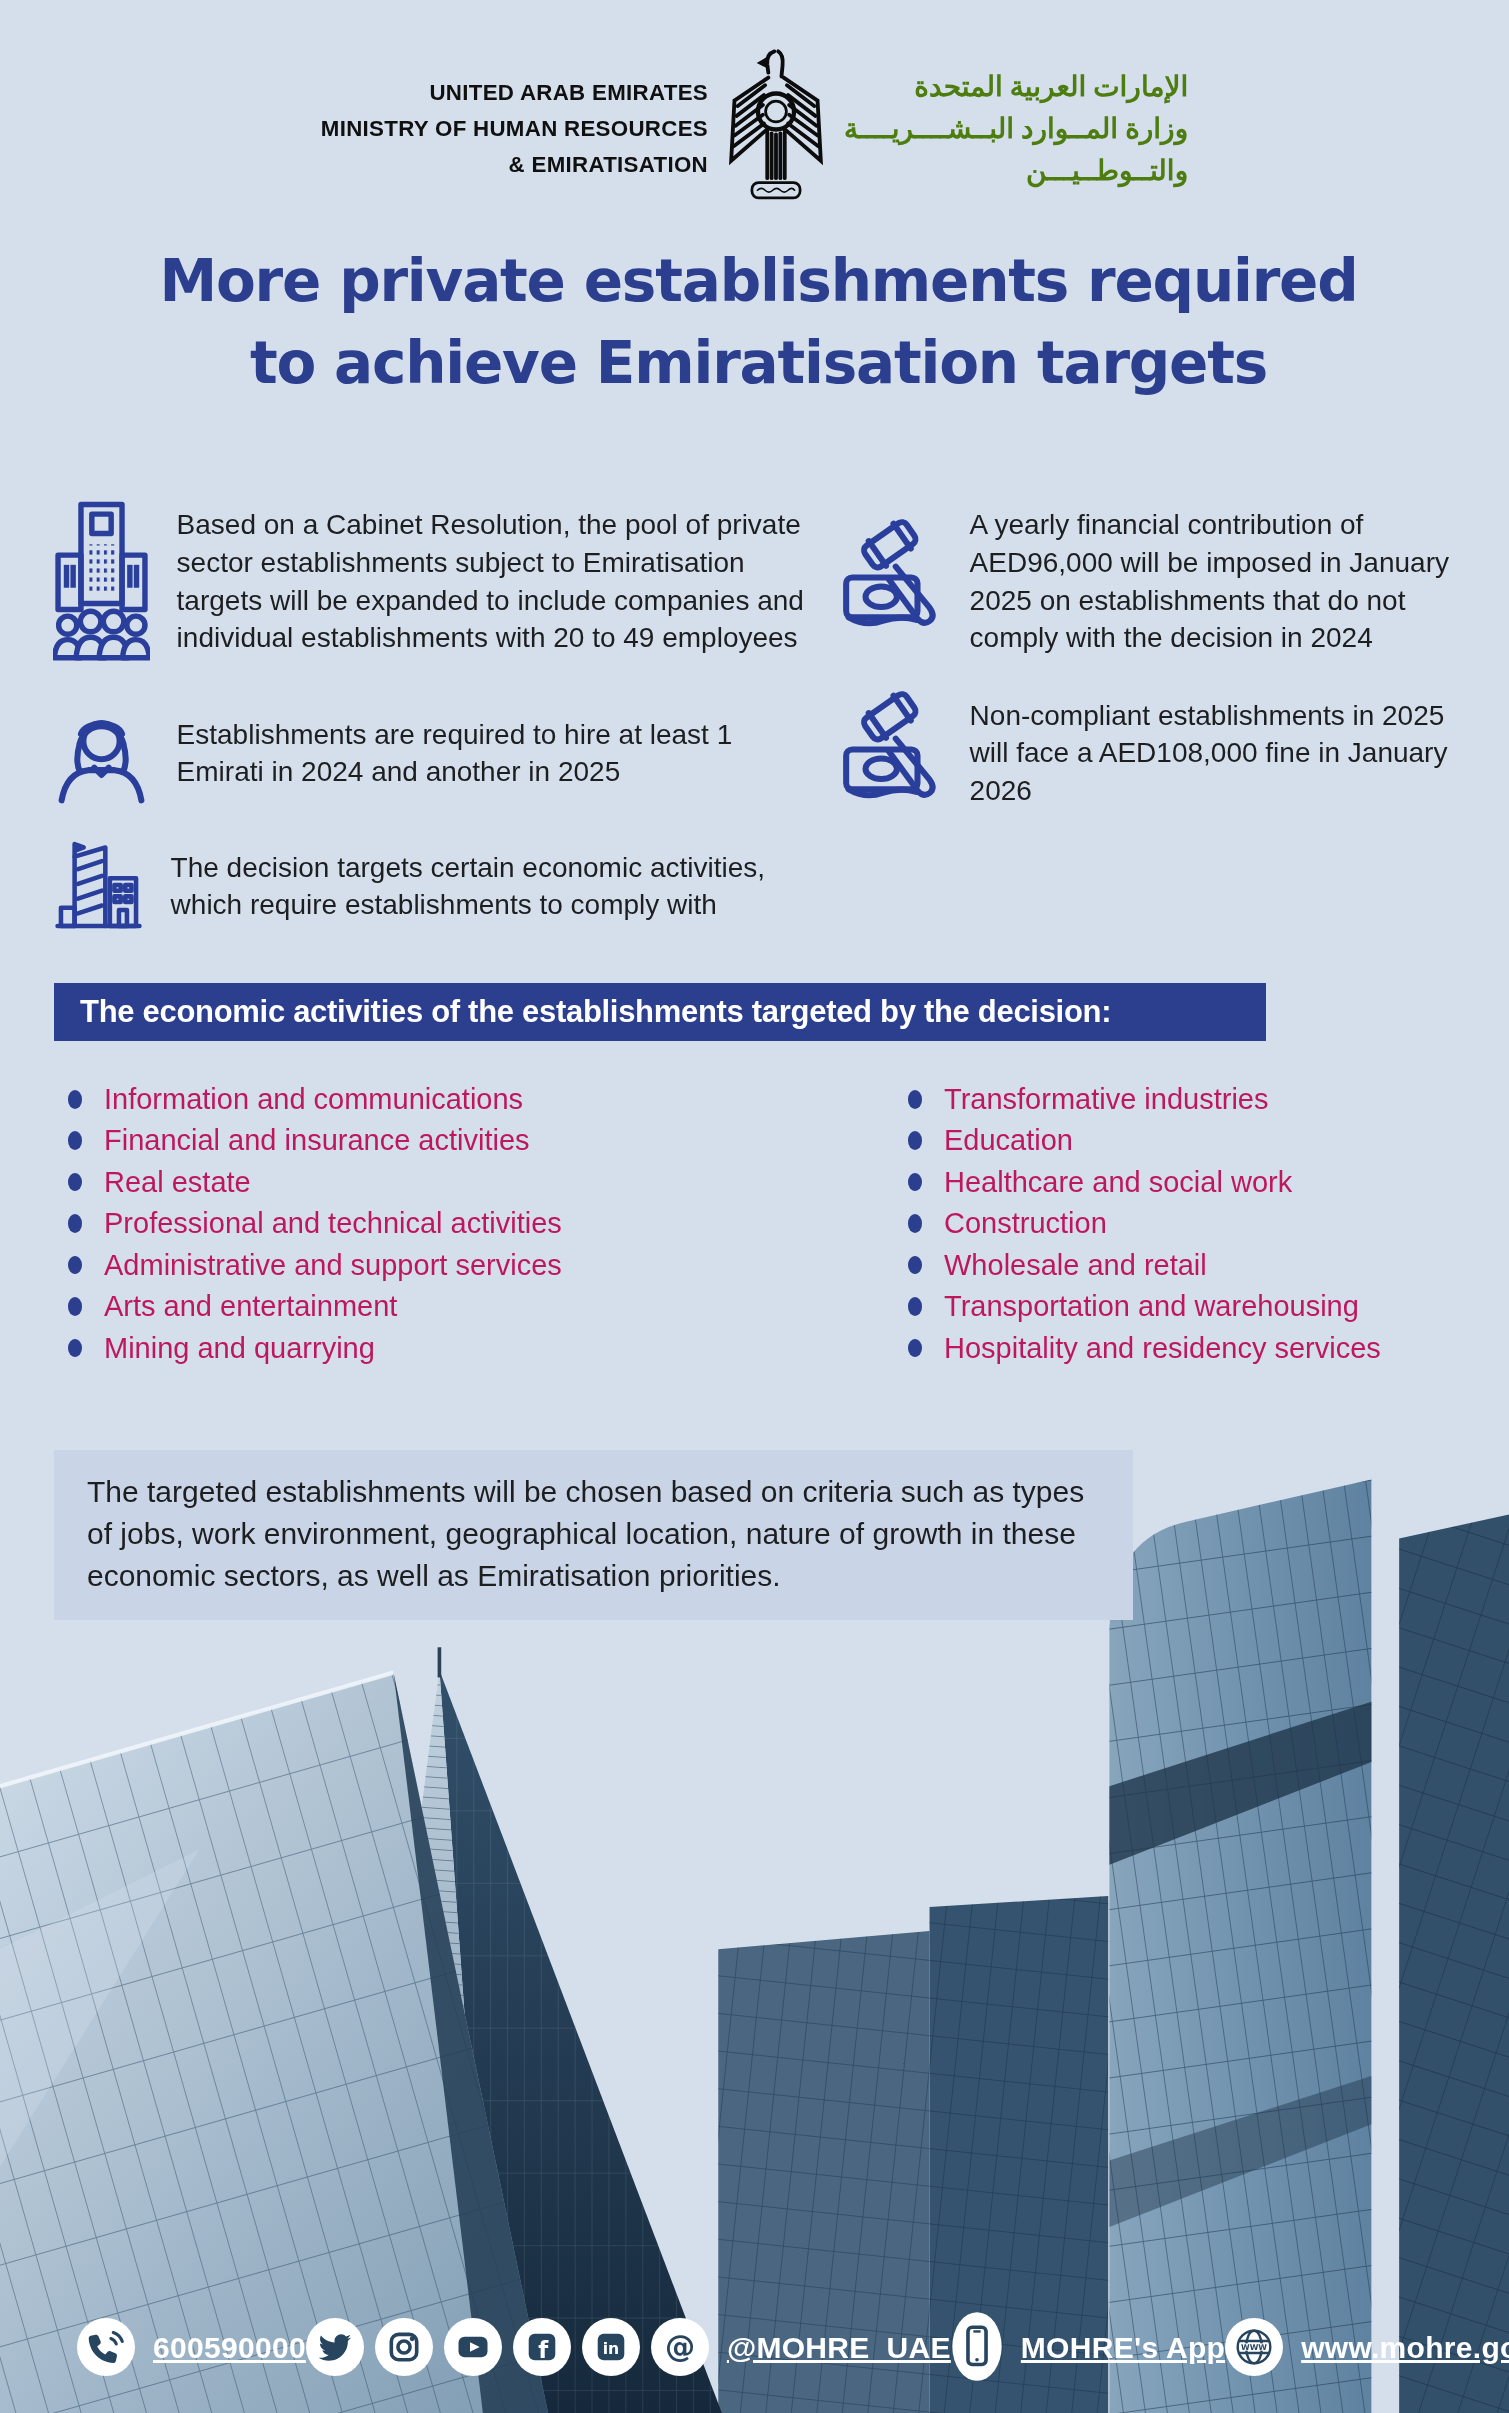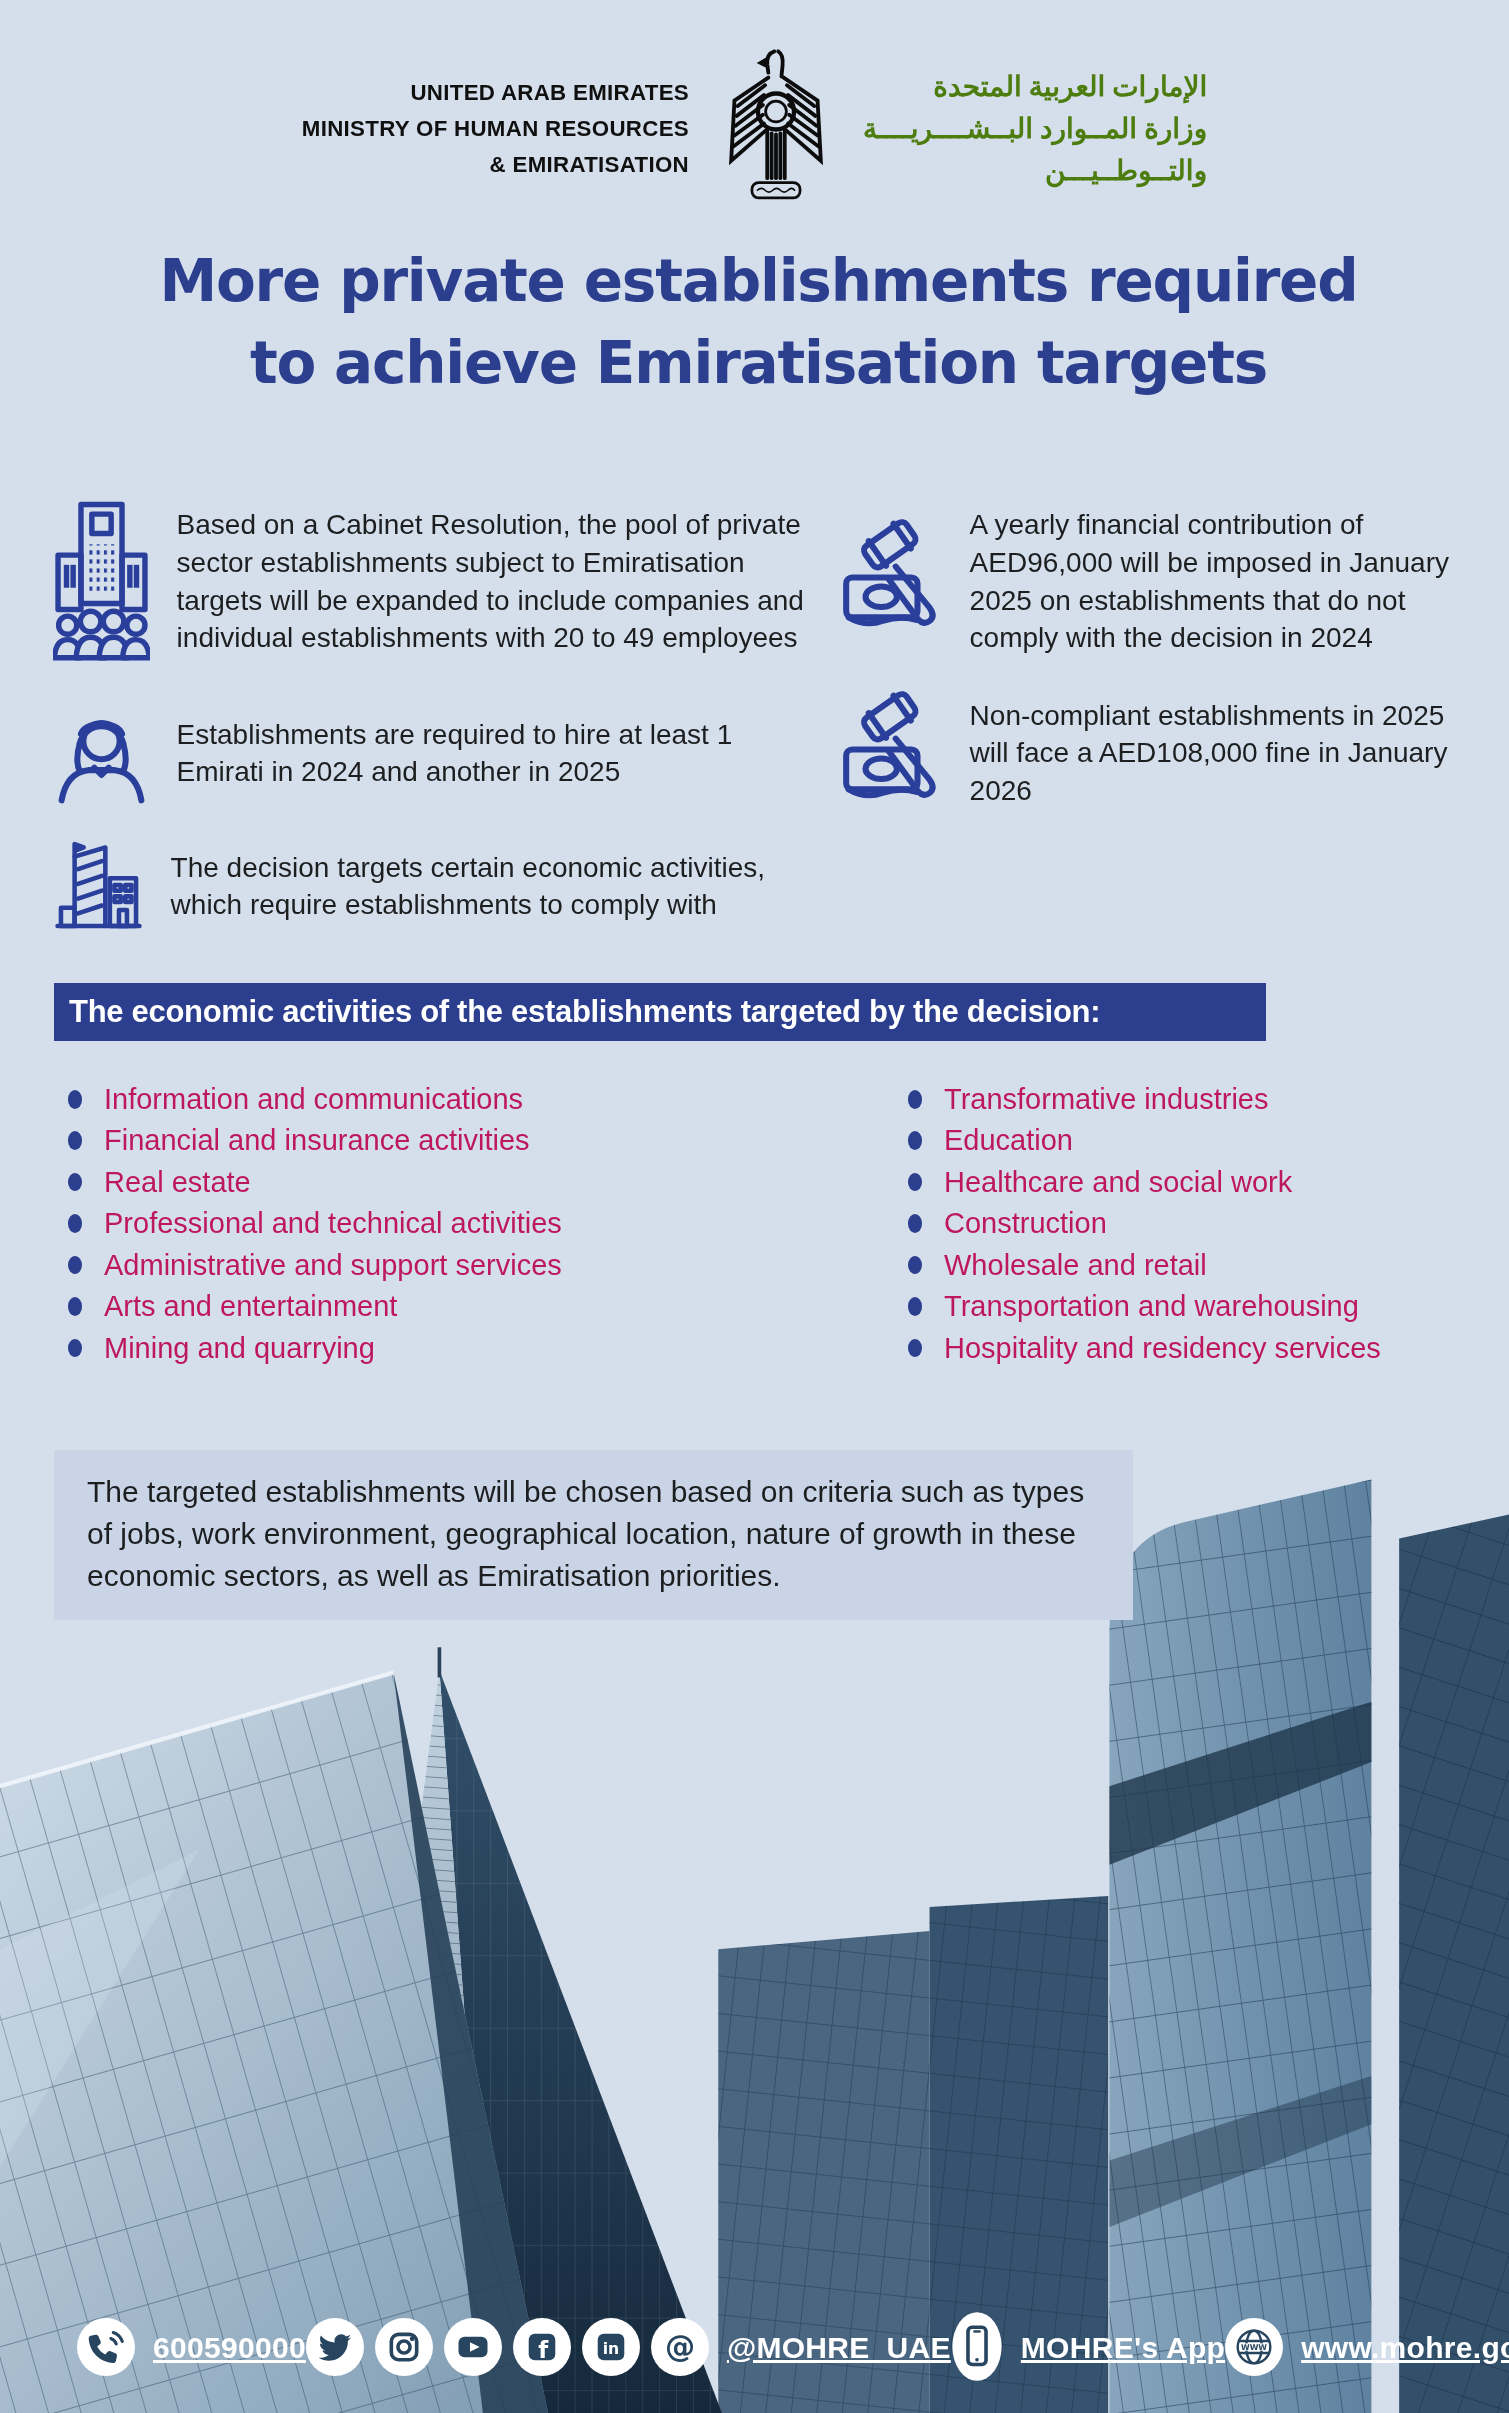--- a/index.html
+++ b/index.html
@@ -1,38 +1,38 @@
 <!DOCTYPE html>
 <html style="font-size:9.7px"><head>
 <meta charset="utf-8">
 <style>
   html,body{margin:0;padding:0;background:#d5dfec;}
   .page{position:relative;width:1509px;height:2413px;background:#d5dfec;overflow:hidden;
         font-family:"Liberation Sans",sans-serif;color:#1d1e20;}
   
   .header{position:absolute;top:47px;left:0;right:0;display:flex;justify-content:center;
-          align-items:center;gap:31px;z-index:3;}
+          align-items:center;gap:12px;z-index:3;}
   .org-en{ text-align:right;font-weight:bold;font-size:22.3px;line-height:1.62;color:#101010;
            letter-spacing:0.3px;}
   .org-ar{ text-align:right;direction:rtl;font-weight:bold;font-size:28px;line-height:1.5;
            color:#4d7c0f;font-family:Liberation Serif, serif;}
   .emblem svg{display:block;}
   
   .title{position:absolute;top:240px;left:4px;width:100%;text-align:center;z-index:3;
          font-family:"DejaVu Sans",sans-serif;font-weight:bold;color:#2c3e8e;
          font-size:58px;line-height:1.42;letter-spacing:-1.2px;}
   
   .facts{position:absolute;top:496px;left:53px;width:1432px;display:grid;
          grid-template-columns:752px 1fr;column-gap:35px;z-index:3;}
   .fact{display:flex;align-items:center;gap:26.6px;margin-bottom:15.7px;}
   .fact p{margin:0;font-size:28px;line-height:1.34;color:#1d1e20;}
   .ficon{flex:none;}
   
   .banner{position:absolute;top:983px;left:54px;width:1212px;height:58px;background:#2c3e8e;
-          display:flex;align-items:center;padding-left:15px;box-sizing:border-box;z-index:3;
+          display:flex;align-items:center;padding-left:26px;box-sizing:border-box;z-index:3;
           color:#ffffff;font-weight:bold;font-size:31px;letter-spacing:-0.3px;}
   
   .activities{position:absolute;top:1084px;left:68px;width:1388px;display:grid;
               grid-template-columns:840px 1fr;z-index:3;}
   .act-item{display:flex;align-items:center;gap:22px;margin-bottom:11px;
             font-size:29px;line-height:1.05;color:#be185d;}
   .dot{width:14px;height:18.7px;border-radius:50%;background:#2c3e8e;flex:none;}
   
   .note{position:absolute;top:1450px;left:54px;width:1079px;box-sizing:border-box;
         background:#c9d5e6;padding:20.5px 33px 23px 33px;z-index:3;

